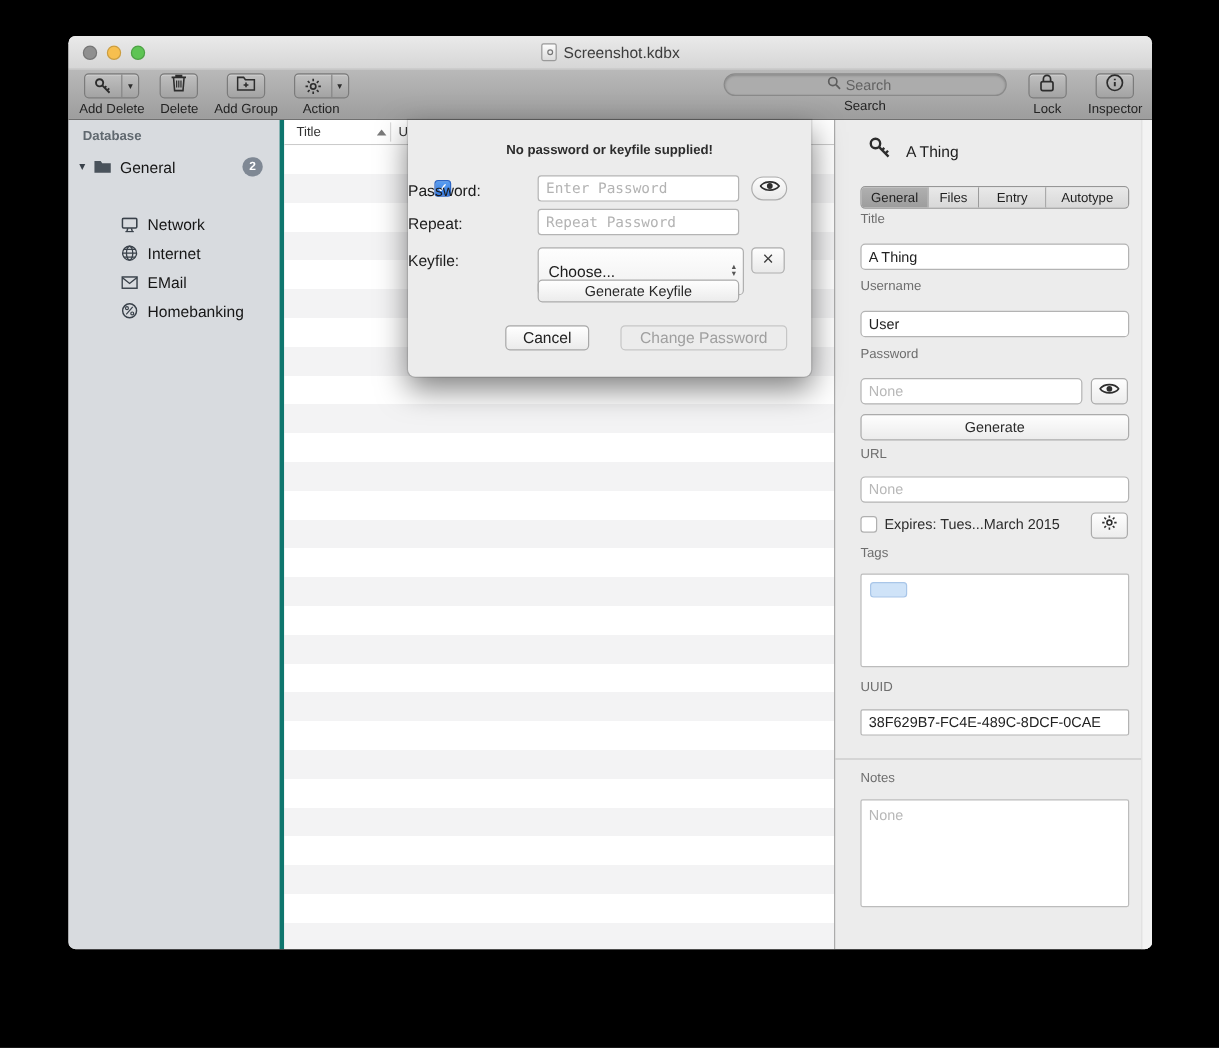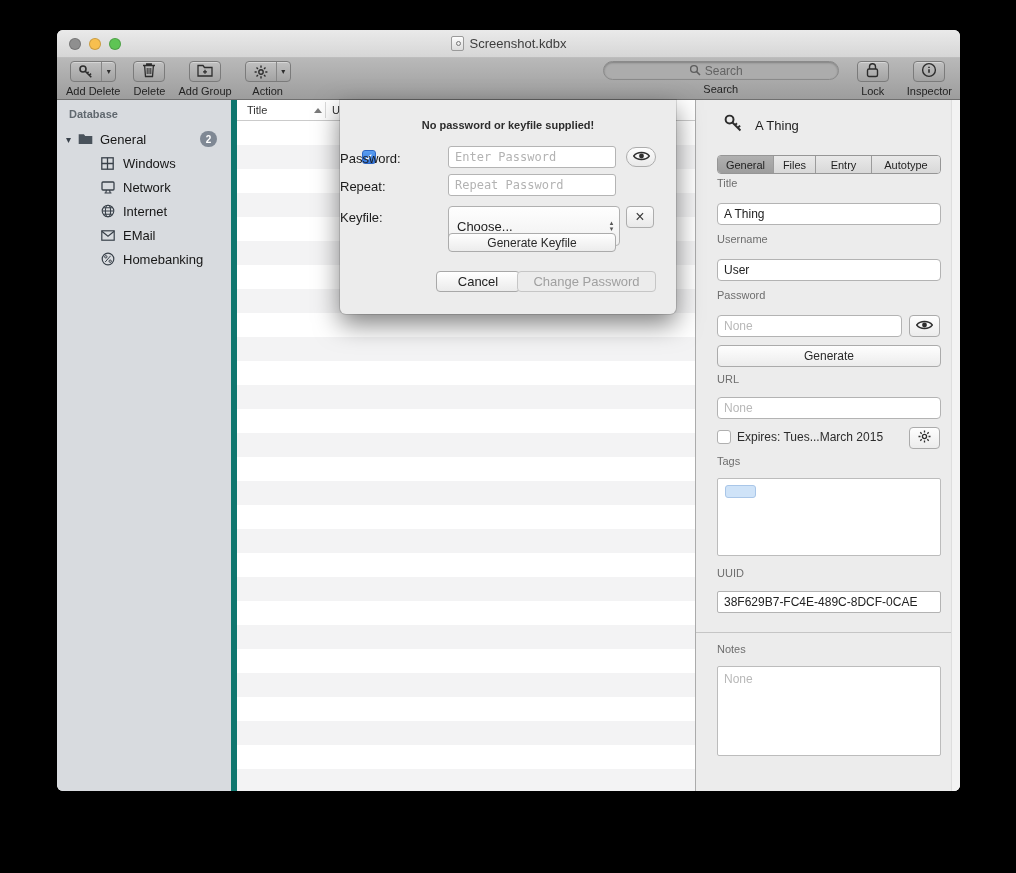--- a/index.html
+++ b/index.html
@@ -37,21 +37,21 @@
 
   .search-item { width:236px; }
   .search-field { width:236px; height:19px; border-radius:10px; background:#acacac; border:1px solid #8a8a8a;
                   box-shadow:inset 0 1px 2px rgba(0,0,0,.25); display:flex; align-items:center; justify-content:center; gap:4px; }
   .search-field input { width:48px; border:none; background:transparent; outline:none; font-size:12px; color:#333; }
   .search-field input::placeholder { color:#636363; }
 
   
   .content { position:absolute; top:70px; left:0; right:0; bottom:0; }
 
-  .sidebar { position:absolute; left:0; top:0; bottom:0; width:180px; background:#d8dbdf; border-right:6px solid #0f766e; }
+  .sidebar { position:absolute; left:0; top:0; bottom:0; width:180px; background:#d8dbdf; border-right:4px solid #0f766e; }
   .sb-header { position:absolute; left:12px; top:8px; font-size:11px; font-weight:bold; color:#60686f; }
   .sb-root { position:absolute; left:0; right:0; top:27px; height:24px; display:flex; align-items:center; }
   .disclosure { margin-left:9px; width:12px; font-size:10px; color:#39414a; }
   .sb-root-label { font-size:13px; color:#161616; margin-left:7px; }
   .badge { position:absolute; right:14px; top:4px; min-width:17px; height:16px; border-radius:9px;
            background:#7f8894; color:#fff; font-size:10px; font-weight:bold;
            display:flex; align-items:center; justify-content:center; padding:0 4px; }
   .sb-item { position:absolute; left:0; right:0; height:24px; display:flex; align-items:center; padding-left:43px; }
   .sb-item .sb-label { font-size:13px; color:#161616; margin-left:8px; }
   .sb-icon { display:flex; align-items:center; justify-content:center; width:15px; }
@@ -120,21 +120,21 @@
   .stepper { width:15px; display:flex; flex-direction:column; align-items:center; line-height:6px; font-size:7px; color:#555; }
   .clear-btn { position:absolute; left:286px; top:106px; width:28px; height:22px; border:1px solid #adadad; border-radius:4px;
                background:linear-gradient(#fdfdfd,#e9e9e9); display:flex; align-items:center; justify-content:center;
                font-size:16px; color:#3b3b3b; }
   .gen-keyfile-btn { position:absolute; left:108px; top:133px; width:168px; height:19px; border:1px solid #ababab; border-radius:4px;
                      background:linear-gradient(#fefefe,#ececec); font-size:12px; color:#2a2a2a;
                      display:flex; align-items:center; justify-content:center; }
   .sheet-btn { position:absolute; top:171px; height:21px; border:1px solid #a8a8a8; border-radius:4px;
                background:linear-gradient(#ffffff,#ebebeb); font-size:13px; color:#222;
                display:flex; align-items:center; justify-content:center; }
-  .cancel-btn { left:96px; width:84px; }
+  .cancel-btn { left:81px; width:70px; }
   .change-btn { left:177px; width:139px; background:#ececec; border-color:#c6c6c6; color:#a0a0a0; }
 </style>
 </head>
 <body>
 
 <div class="screen">
   <div class="window">
 
     <div class="titlebar">
       <div class="traffic">
@@ -244,29 +244,20 @@
         <div class="sb-header">Database</div>
         <div class="sb-root">
           <span class="disclosure">▾</span>
           <span class="sb-icon">
             <svg width="15" height="12" viewBox="0 0 15 12">
                 <path d="M0.7 1.2 h5.2 l1.3 1.8 h7.1 V11 H0.7 Z" fill="#49525b"></path>
               </svg>
           </span>
           <span class="sb-root-label">General</span>
           <span class="badge">2</span>
-        </div>
-        <div class="sb-item" style="top:51px">
-          <span class="sb-icon">
-            <svg width="13" height="13" viewBox="0 0 13 13">
-                <rect x="0.8" y="0.8" width="11.4" height="11.4" fill="none" stroke="#39414a" stroke-width="1.3"></rect>
-                <path d="M6.5 0.8 v11.4 M0.8 6.5 h11.4" stroke="#39414a" stroke-width="1.3"></path>
-              </svg>
-          </span>
-          <span class="sb-label">Windows</span>
         </div>
         <div class="sb-item" style="top:75px">
           <span class="sb-icon">
             <svg width="14" height="13" viewBox="0 0 14 13">
                 <rect x="1" y="1" width="12" height="8" rx="1" fill="none" stroke="#39414a" stroke-width="1.3"></rect>
                 <path d="M5.5 9.2 L4.8 11.6 M8.5 9.2 l0.7 2.4 M3.5 12 h7" stroke="#39414a" stroke-width="1.2" fill="none"></path>
               </svg>
           </span>
           <span class="sb-label">Network</span>
         </div>

